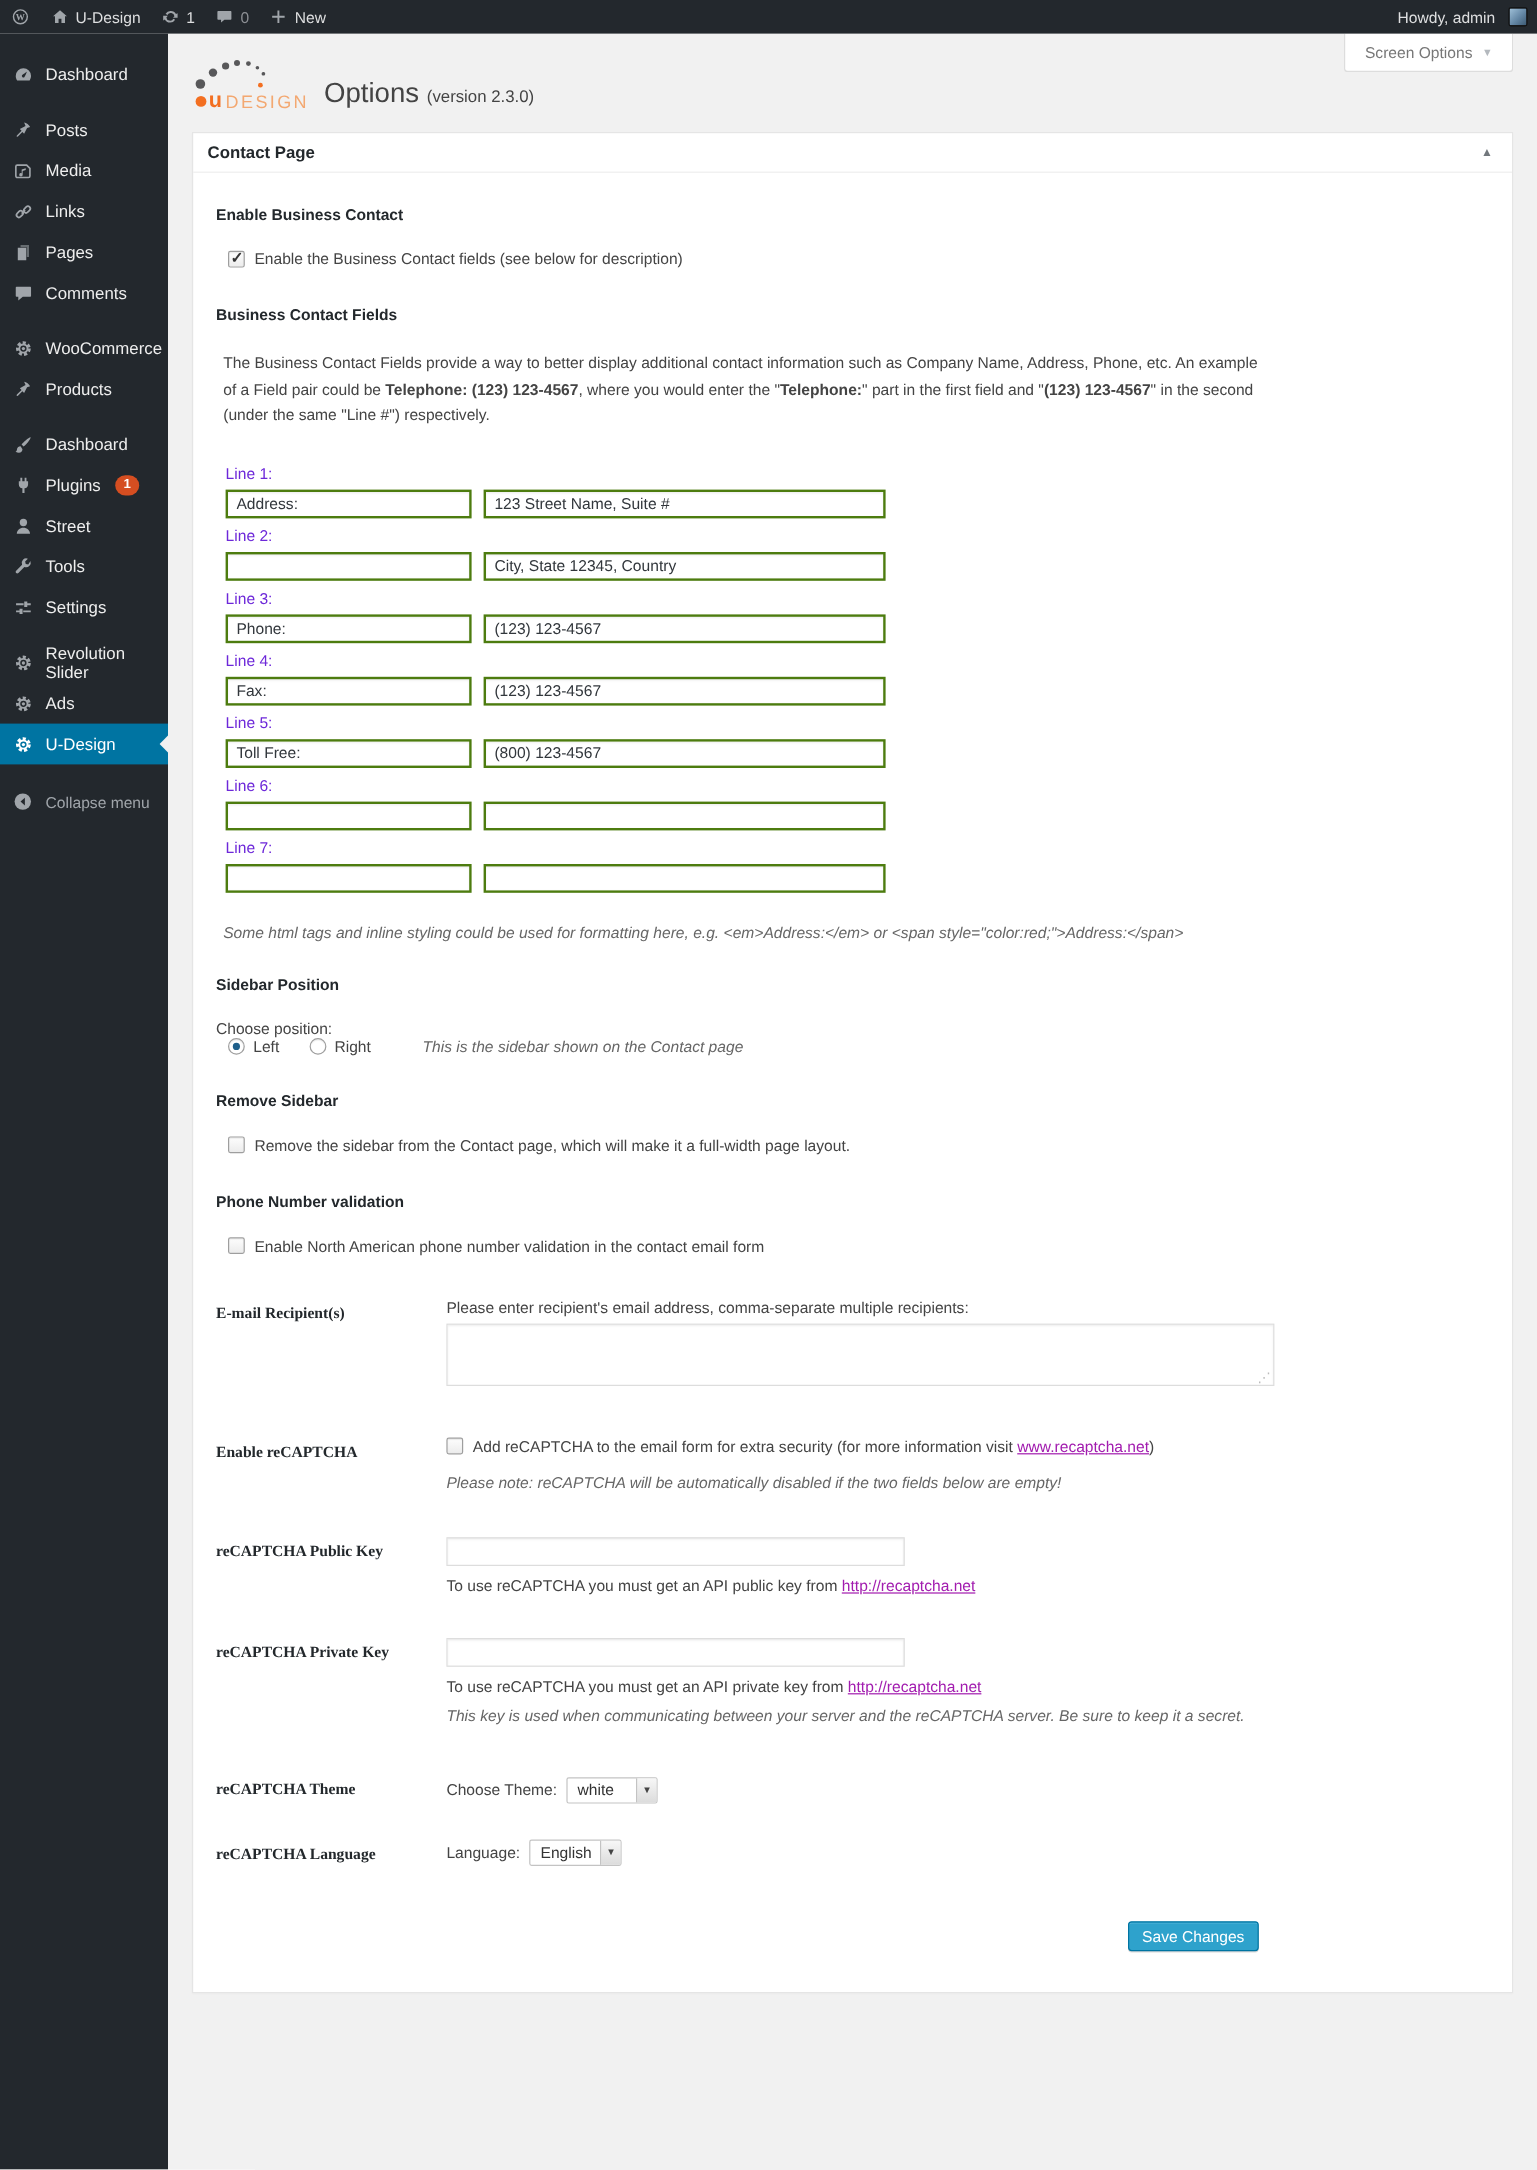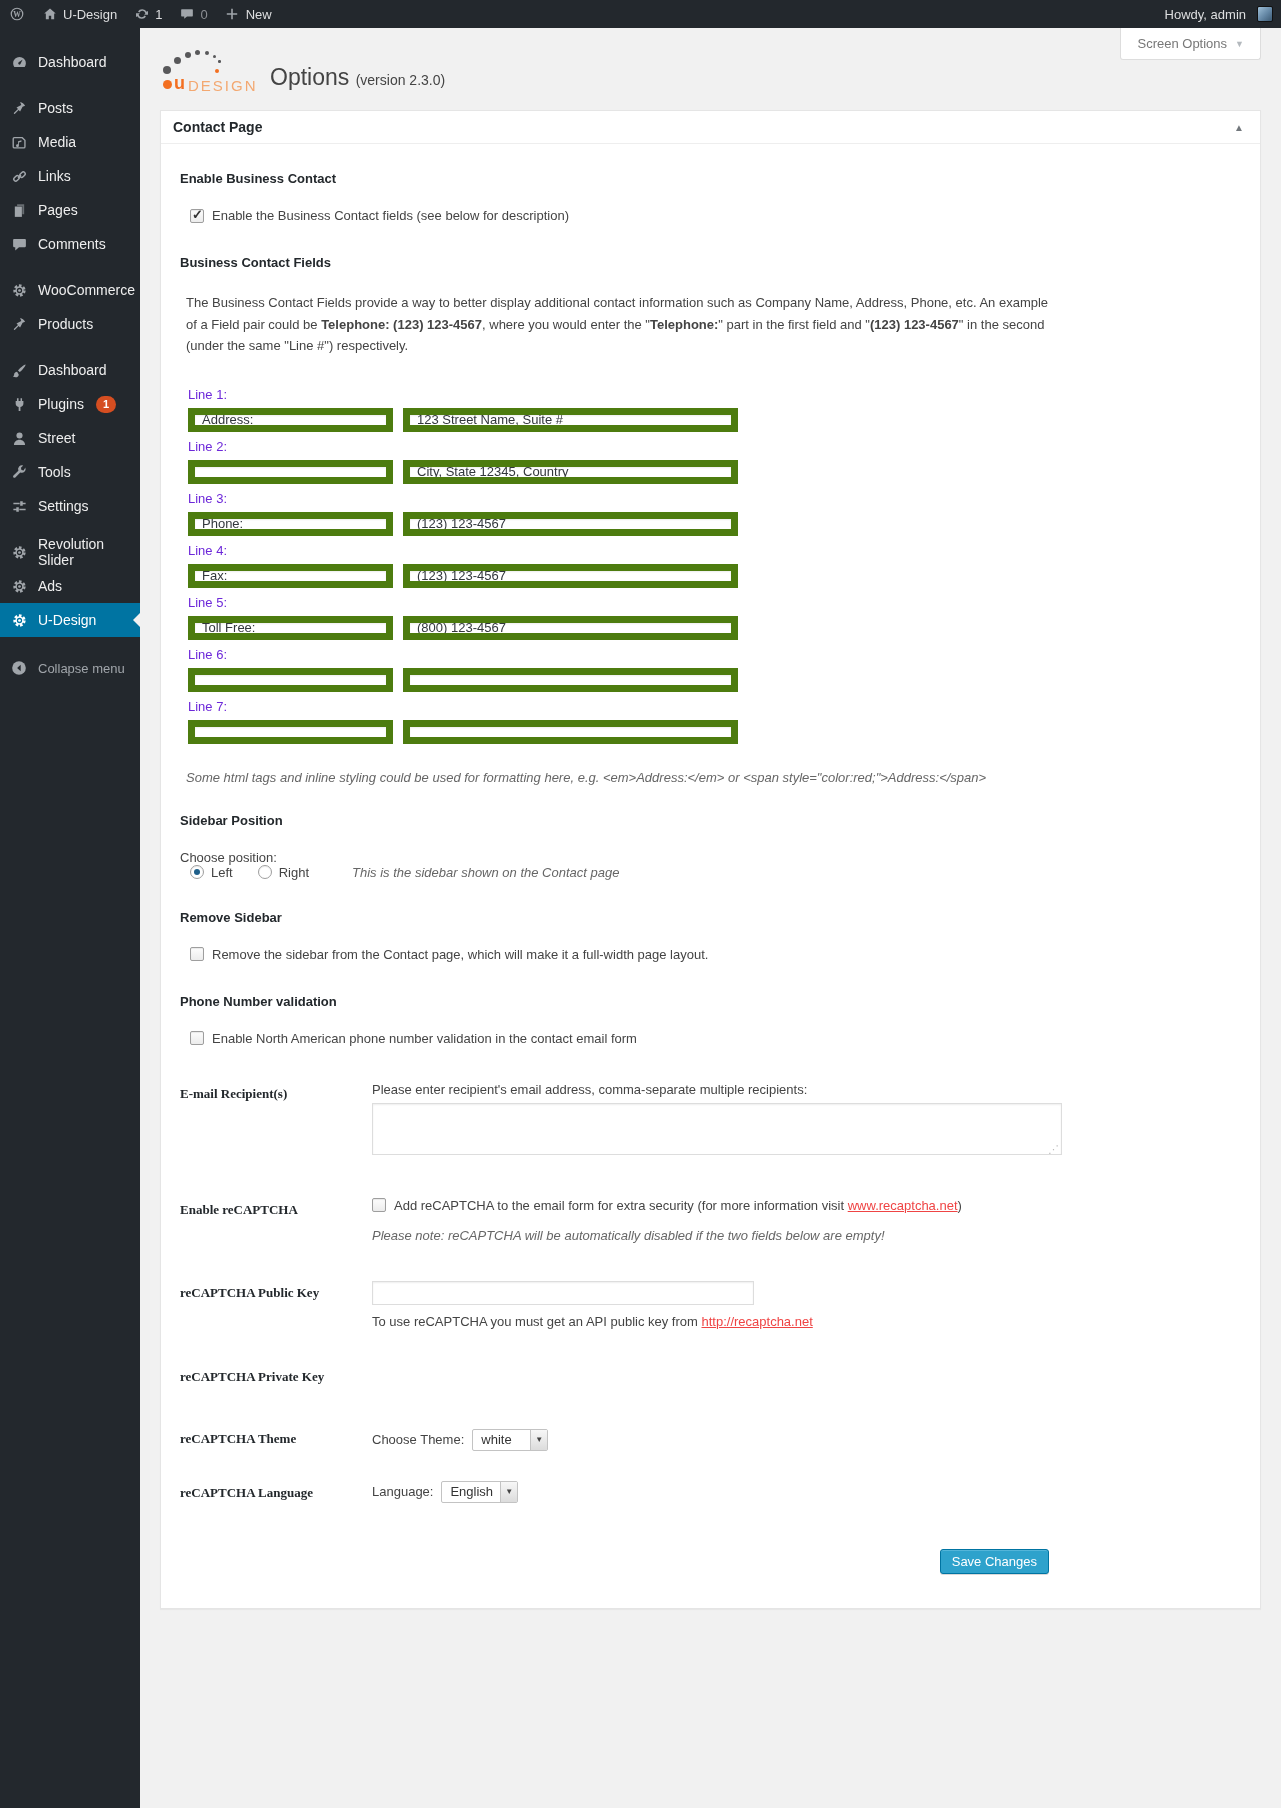--- a/index.html
+++ b/index.html
@@ -61,21 +61,21 @@
     background:linear-gradient(#fdfdfd,#ececec);cursor:pointer;box-shadow:inset 0 1px 1px rgba(0,0,0,.08);}
   .cb.checked::after{content:"\2713";position:absolute;left:1px;top:-3px;font-size:13px;font-weight:bold;color:#333;}
   .radio{width:14px;height:14px;flex:none;border:1px solid #9e9e9e;border-radius:50%;background:#fff;
     position:relative;cursor:pointer;box-shadow:inset 0 1px 1px rgba(0,0,0,.08);}
   .radio.checked::after{content:"";position:absolute;left:3px;top:3px;width:6px;height:6px;border-radius:50%;background:#1e5f8a;}
   .h-fields{margin-top:32px;}
   .desc{margin:22px 0 0 6px;max-width:876px;line-height:21.5px;color:#444;}
   #contact-lines{margin:30px 0 0 8px;}
   .line-label{margin-bottom:6px;color:#6d28d9;}
   .line-row{display:flex;gap:10px;margin-bottom:7px;}
-  .line-row input{height:24px;border:7px solid #4d7c0f;box-shadow:inset 0 1px 2px rgba(0,0,0,.07);
+  .line-row input{height:24px;border:2px solid #4d7c0f;box-shadow:inset 0 1px 2px rgba(0,0,0,.07);
     padding:0 7px;font-size:13px;color:#32373c;font-family:"Liberation Sans",sans-serif;background:#fff;}
   .f1{width:205px;} .f2{width:335px;}
   .note{font-style:italic;color:#666;margin:26px 0 0 6px;}
   .h-sbpos{margin-top:28px;}
   .choose-label{margin:22px 0 0 0;}
   .radio-row{display:flex;align-items:center;margin:0 0 0 10px;gap:7px;}
   .radio-row .rlabel{margin-right:18px;}
   .radio-note{font-style:italic;color:#666;margin-left:18px;}
   .h-rmsb{margin-top:30px;}
   .h-phone{margin-top:32px;}
@@ -103,21 +103,21 @@
   .row-theme{margin-top:44px;}
   .row-lang{margin-top:30px;align-items:center;}
   .row-theme .ft-label,.row-lang .ft-label{padding-top:2px;}
   .sel-row{display:flex;align-items:center;gap:8px;}
   .sel{display:inline-flex;align-items:center;border:1px solid #c3c3c3;background:#fff;height:22px;
     padding-left:8px;font-size:13px;color:#333;border-radius:2px;cursor:pointer;}
   .sel .sval{min-width:42px;}
   .sarr{width:17px;height:20px;margin-left:7px;border-left:1px solid #c3c3c3;
     background:linear-gradient(#f7f7f7,#dcdcdc);display:flex;align-items:center;justify-content:center;
     font-size:8px;color:#444;}
-  a.lnk{color:#ef4444;text-decoration:underline;cursor:pointer;}
+  a.lnk{color:#a21caf;text-decoration:underline;cursor:pointer;}
   .submit-row{margin-top:46px;text-align:right;padding-right:186px;}
   .submit-row button{background:#2ea2cc;border:1px solid #0074a2;color:#fff;font-size:13px;
     font-family:"Liberation Sans",sans-serif;padding:4px 11px;border-radius:3px;cursor:pointer;
     box-shadow:inset 0 1px 0 rgba(120,200,230,.5),0 1px 0 rgba(0,0,0,.15);}
 </style>
 </head>
 <body>
 
 <div id="adminbar">
   <div class="ab-left">
@@ -465,20 +465,25 @@
         <div class="ft-row row-pub">
           <div class="ft-label">reCAPTCHA Public Key</div>
           <div class="ft-field">
             <input class="key-input" type="text" value="" style="">
             <p class="help"><span>To use reCAPTCHA you must get an API public key from </span><a class="lnk">http://recaptcha.net</a></p>
           </div>
         </div>
 
         <div class="ft-row row-priv">
           <div class="ft-label">reCAPTCHA Private Key</div>
+          <div class="ft-field">
+            <input class="key-input" type="text" value="" style="">
+            <p class="help"><span>To use reCAPTCHA you must get an API private key from </span><a class="lnk">http://recaptcha.net</a></p>
+            <p class="secret-note">This key is used when communicating between your server and the reCAPTCHA server. Be sure to keep it a secret.</p>
+          </div>
         </div>
 
         <div class="ft-row row-theme">
           <div class="ft-label">reCAPTCHA Theme</div>
           <div class="ft-field sel-row">
             <span>Choose Theme:</span>
             <span class="sel">
               <span class="sval">white</span>
               <span class="sarr">▼</span>
             </span>

